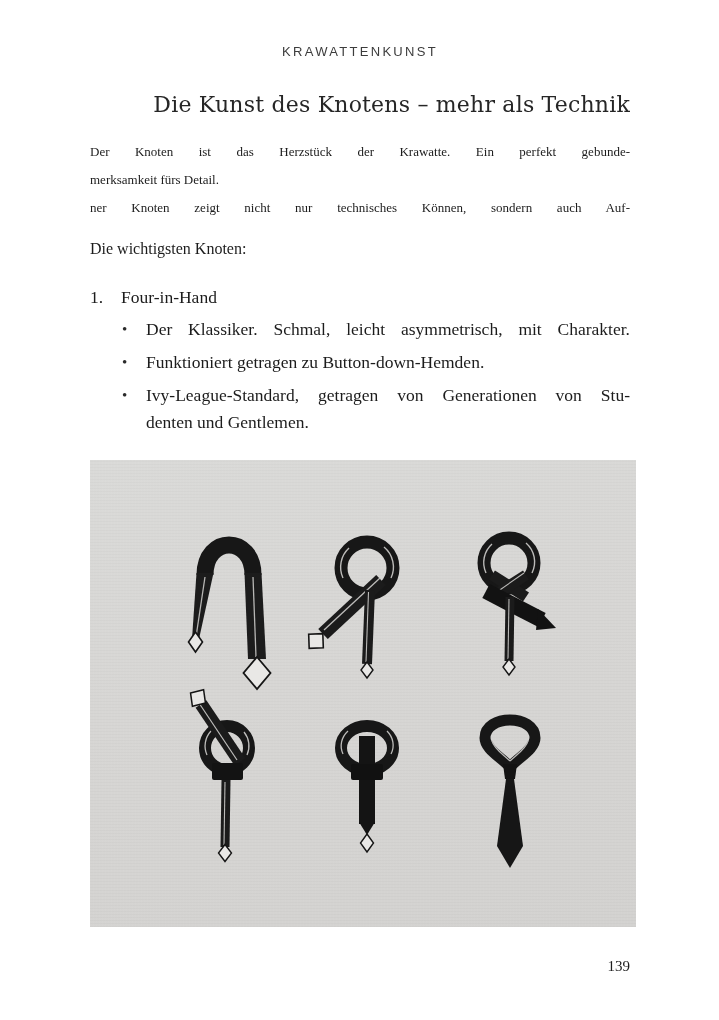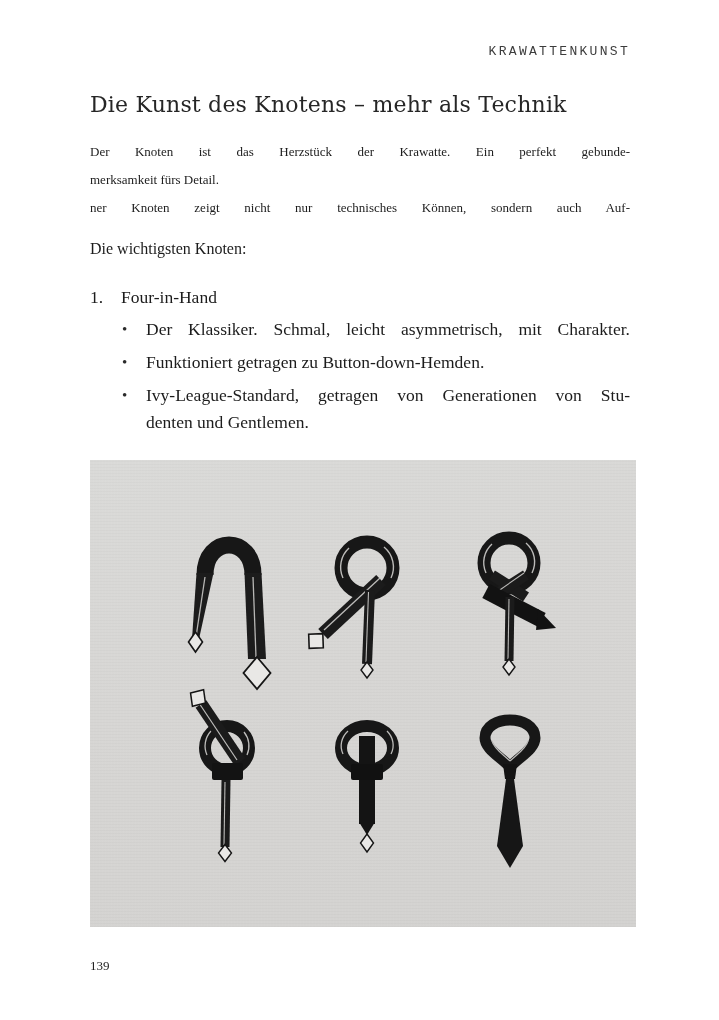--- a/index.html
+++ b/index.html
@@ -13,34 +13,35 @@
     height: 1020px;
     margin: 0 auto;
     background: #ffffff;
     font-family: "Liberation Serif", serif;
     color: #1c1c1c;
     overflow: hidden;
     box-sizing: border-box;
     padding: 44px 89px 0 90px;
   }
   .running-head {
-    text-align: right;
+    text-align: center;
     font-size: 13px;
     letter-spacing: 2.3px;
     color: #3c3c3c;
-    font-family: Liberation Mono, monospace;
+    font-family: Liberation Sans, sans-serif;
   }
   h1.title {
     margin: 31px 0 0 0;
     font-family: "DejaVu Serif", serif;
     font-weight: 500;
     font-size: 22px;
     line-height: 29px;
     letter-spacing: 0.2px;
     color: #262626;
+    text-align: right;
   }
   .para { margin-top: 19px; font-size: 13px; }
   .line {
     line-height: 28px;
     white-space: normal;
   }
   .jline {
     text-align: justify;
     text-align-last: justify;
   }
@@ -77,22 +78,22 @@
     width: 546px;
     height: 467px;
     background:
       repeating-linear-gradient(0deg, rgba(0,0,0,0.018) 0 1px, rgba(0,0,0,0) 1px 3px),
       repeating-linear-gradient(90deg, rgba(255,255,255,0.03) 0 1px, rgba(255,255,255,0) 1px 3px),
       linear-gradient(168deg, #dadad8 0%, #d7d6d4 45%, #d3d2d0 100%);
   }
   figure.illustration svg { display: block; }
   .folio {
     margin-top: 31px;
-    text-align: left;
-    font-size: 13px;
+    text-align: right;
+    font-size: 15px;
     color: #1e1e1e;
   }
 </style>
 </head>
 <body>
 
 <div class="page">
 
   <div class="running-head">KRAWATTENKUNST</div>
 

